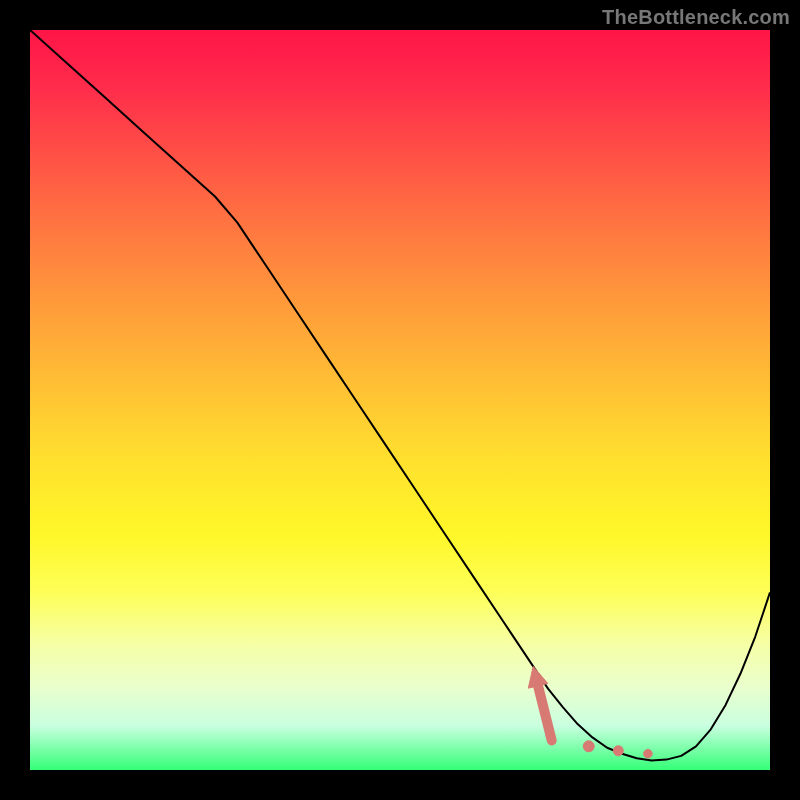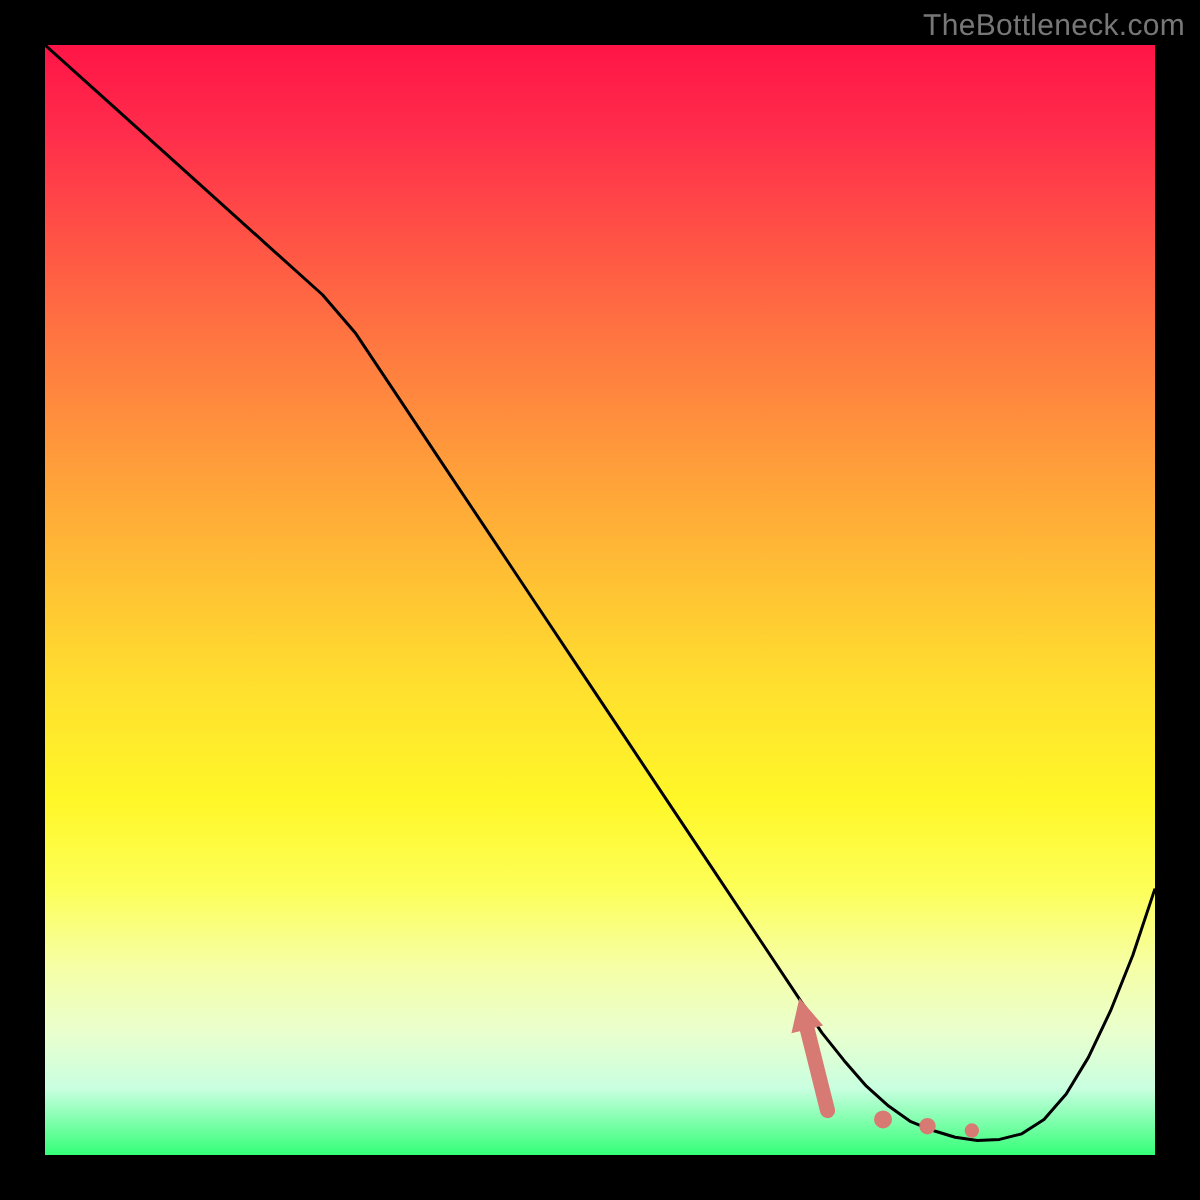--- a/index.html
+++ b/index.html
@@ -9,21 +9,21 @@
     background: #000;
     font-family: Arial, Helvetica, sans-serif;
     position: relative;
   }
   .attribution {
     position: absolute;
     top: 6px;
     right: 10px;
     color: #777;
     font-size: 20px;
-    font-weight: 400;
+    font-weight: 700;
     letter-spacing: 0.2px;
   }
   .plot-area {
     position: absolute;
     top: 30px;
     left: 30px;
     width: 740px;
     height: 740px;
     background: linear-gradient(to bottom,
       #ff1547 0%,

